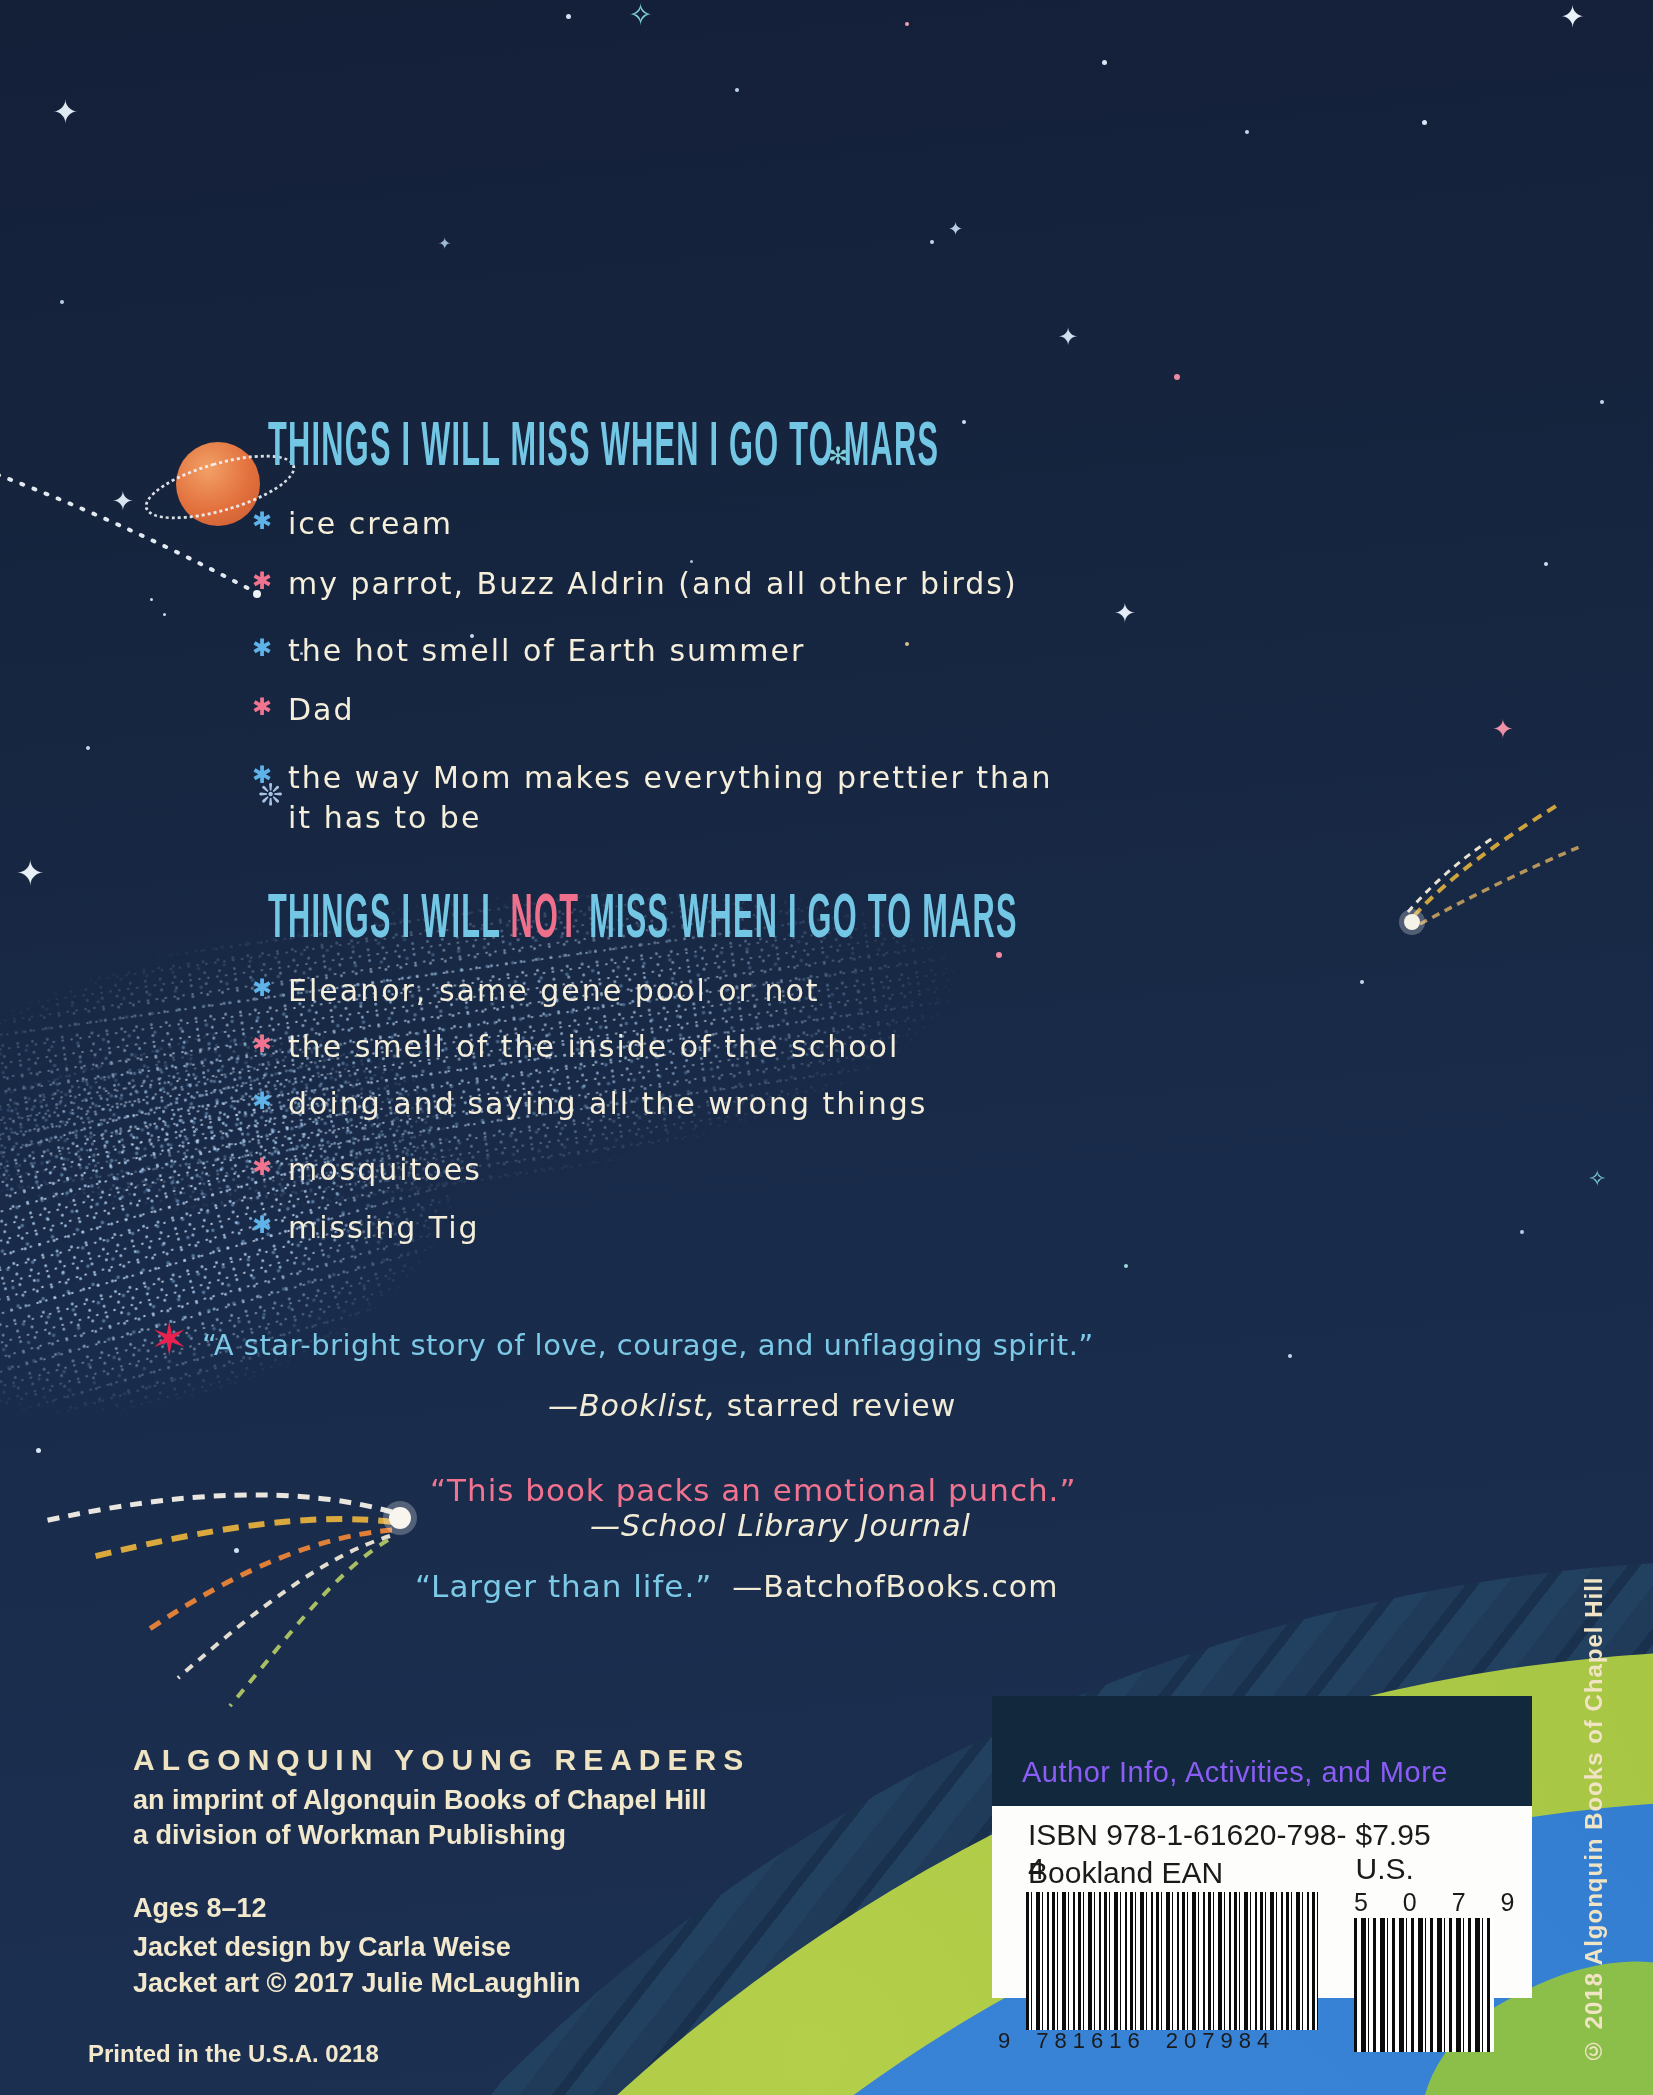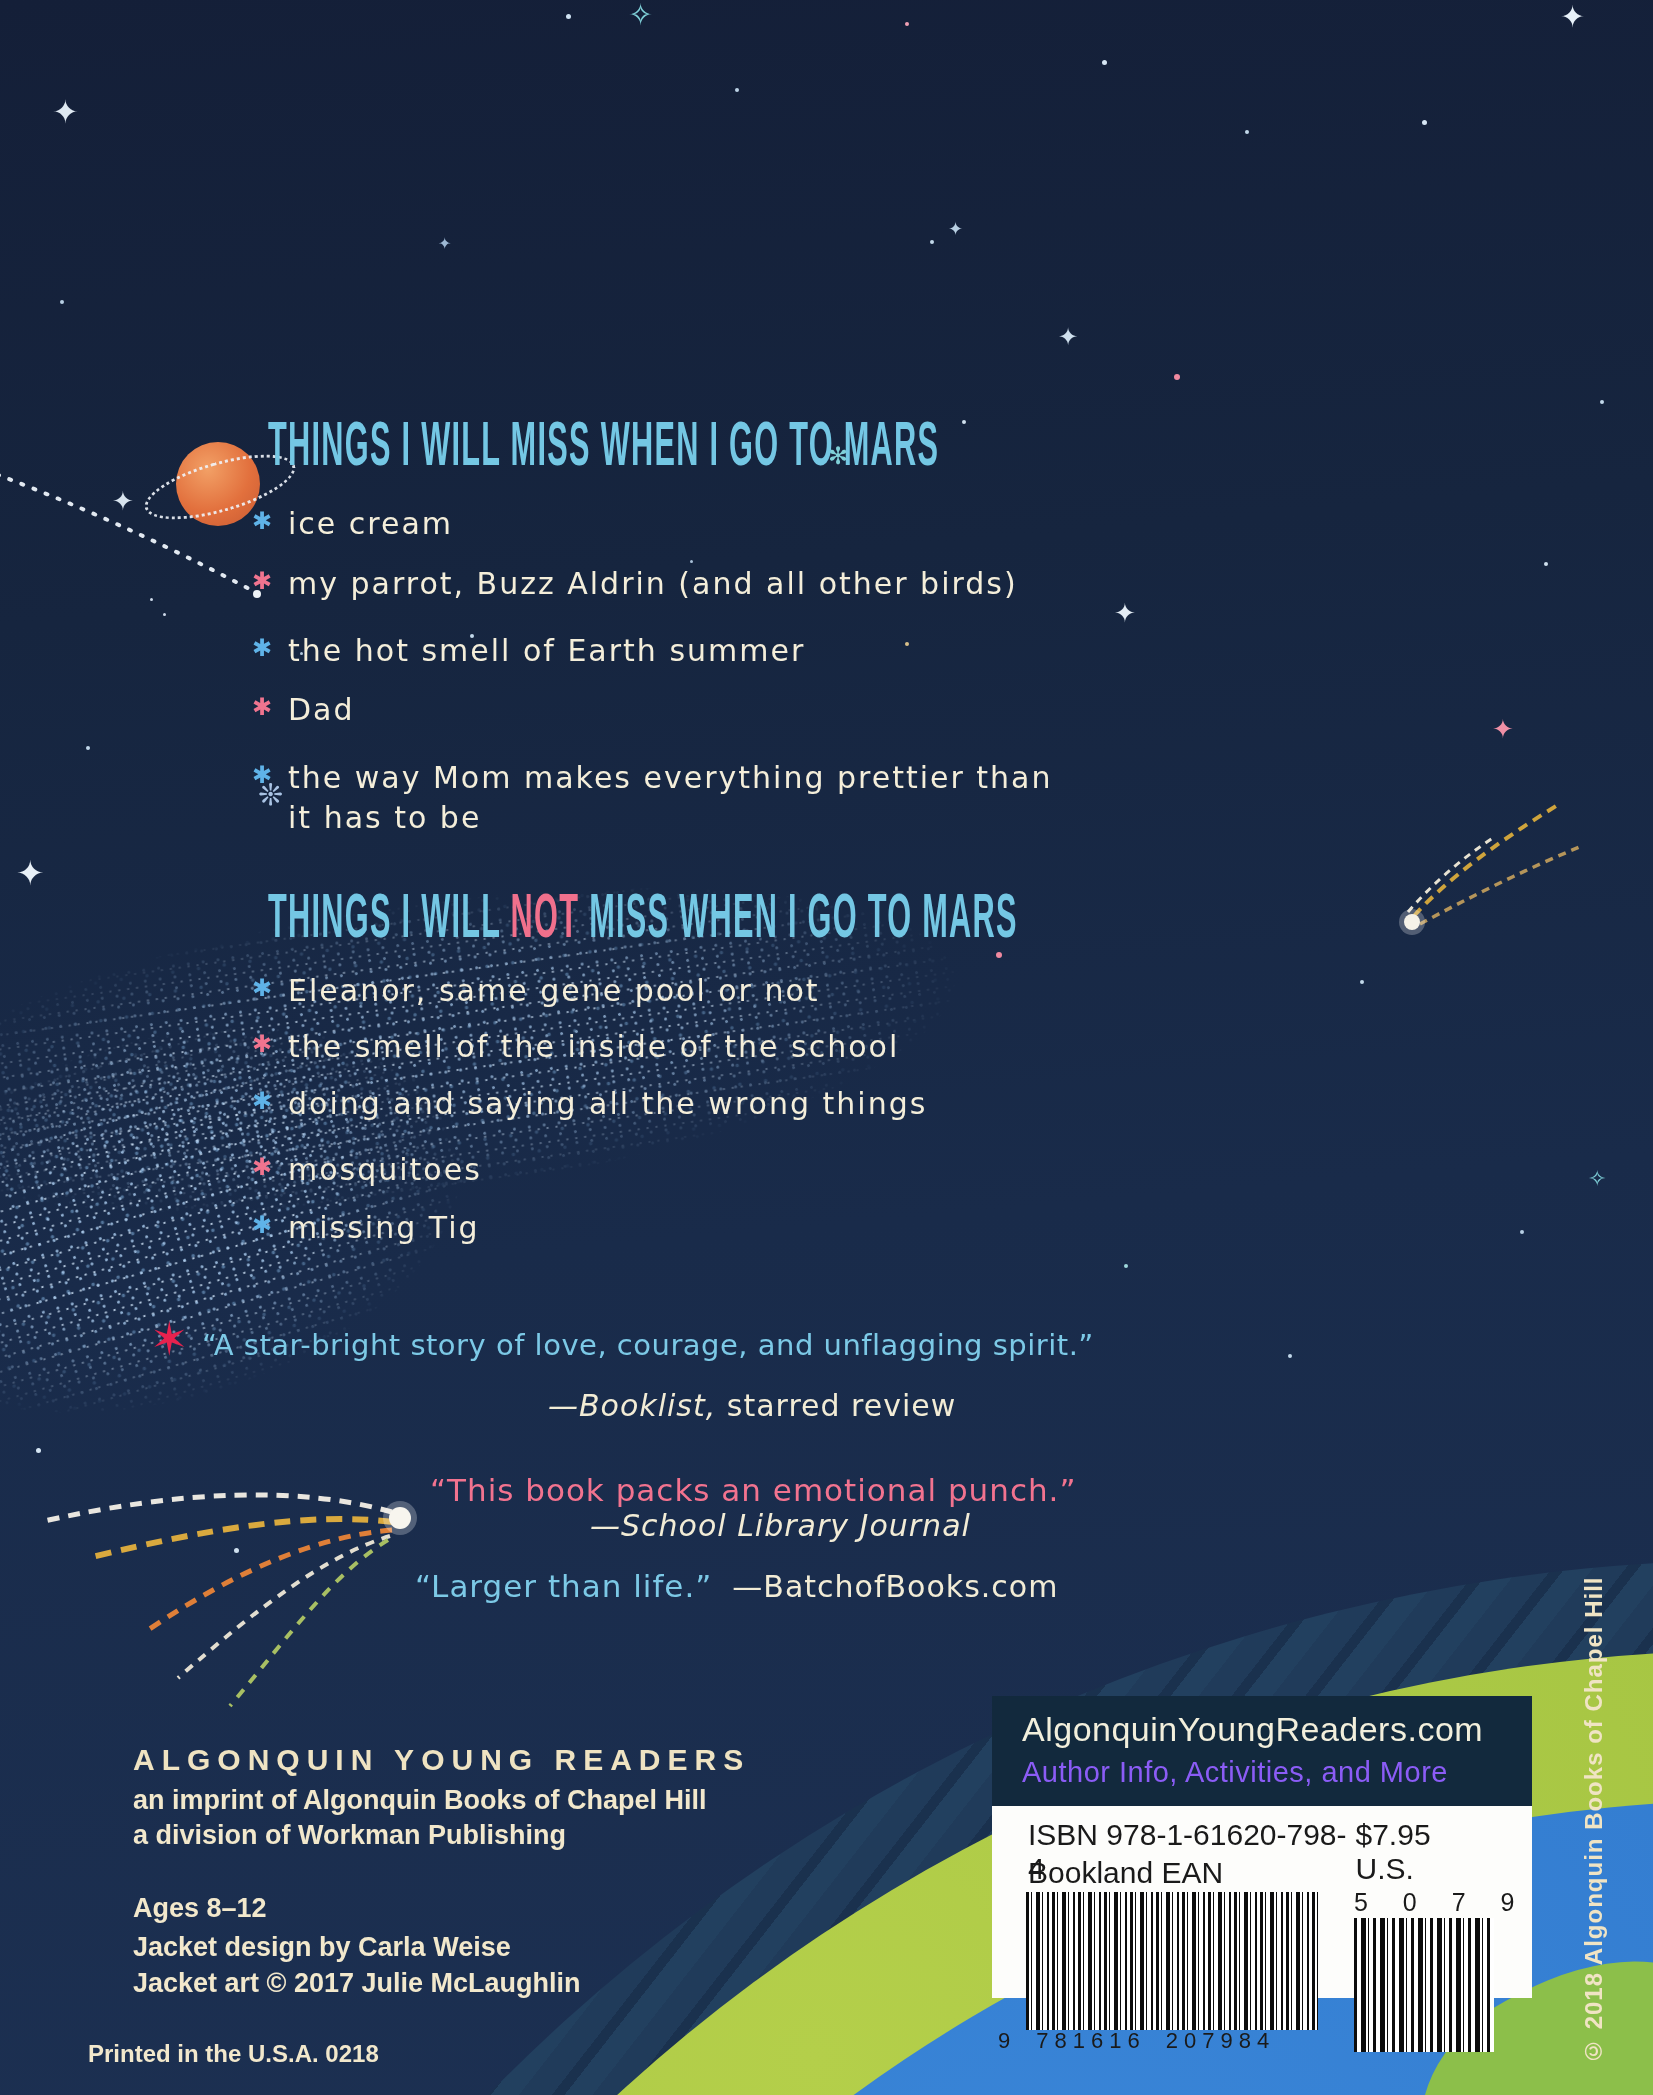--- a/index.html
+++ b/index.html
@@ -184,21 +184,20 @@
   <div class="abs pub pub-line" style="left:133px;top:1785px;">an imprint of Algonquin Books of Chapel Hill</div>
   <div class="abs pub pub-name" style="left:133px;top:1743px;">ALGONQUIN YOUNG READERS</div>
   <div class="abs pub pub-line" style="left:133px;top:1820px;">a division of Workman Publishing</div>
   <div class="abs pub pub-line" style="left:133px;top:1893px;">Ages 8–12</div>
   <div class="abs pub pub-line" style="left:133px;top:1932px;">Jacket design by Carla Weise</div>
   <div class="abs pub pub-line" style="left:133px;top:1968px;">Jacket art © 2017 Julie McLaughlin</div>
   <div class="abs pub pub-small" style="left:88px;top:2040px;">Printed in the U.S.A. 0218</div>
 
   <div class="abs infobox">
     <div class="ib-navy">
-      <div class="ib-site">AlgonquinYoungReaders.com</div>
       <div class="ib-tag">Author Info, Activities, and More</div>
     </div>
     <div class="ib-white">
       <div class="ib-isbnrow">
         <span>ISBN 978-1-61620-798-4</span>
         <span>$7.95 U.S.</span>
       </div>
       <div class="ib-ean">Bookland EAN</div>
       <div class="barcode"></div>
       <div class="barcode-digits">9 781616 207984</div>

